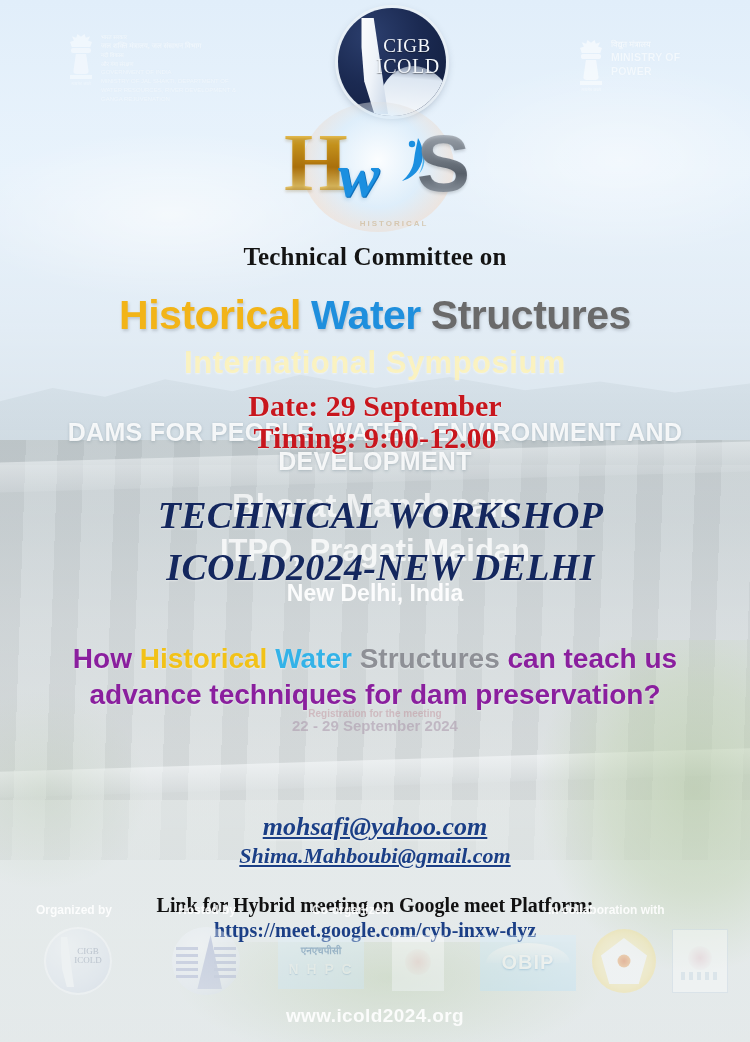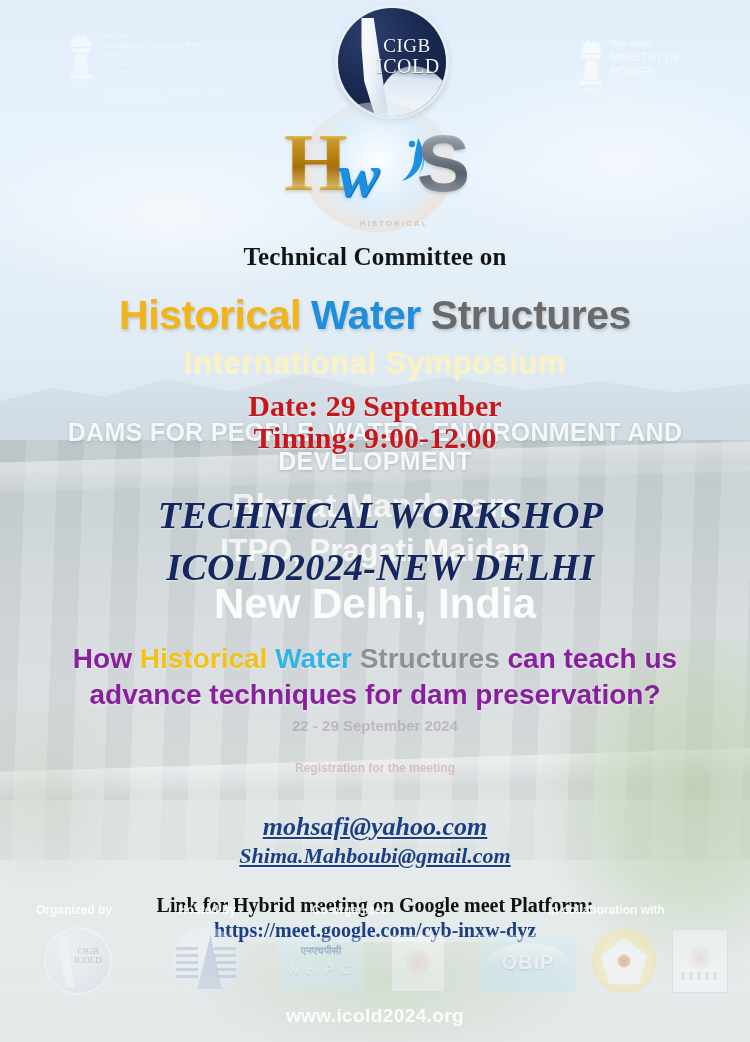--- a/index.html
+++ b/index.html
@@ -101,27 +101,27 @@
     top: 418px; font-size: 25px; font-weight: bold; letter-spacing: 0.3px;
     color: rgba(255,255,255,0.86); text-shadow: 0 1px 3px rgba(120,140,150,0.45);
   }
   .ghost-venue1 {
     top: 487px; font-size: 33px; font-weight: bold; color: rgba(255,255,255,0.72);
   }
   .ghost-venue2 {
     top: 533px; font-size: 31px; font-weight: bold; color: rgba(255,255,255,0.78);
   }
   .ghost-venue3 {
-    top: 580px; font-size: 42px; font-weight: bold; color: rgba(255,255,255,0.92);
+    top: 580px; font-size: 23px; font-weight: bold; color: rgba(255,255,255,0.92);
   }
   .ghost-dates {
     top: 717px; font-size: 15px; font-weight: bold; color: rgba(170,150,170,0.55);
   }
   .ghost-reg {
-    top: 761px; font-size: 12px; font-weight: bold; color: rgba(190,140,150,0.45);
+    top: 708px; font-size: 10px; font-weight: bold; color: rgba(190,140,150,0.45);
   }
   .ghost-bulletin {
     top: 798px; font-size: 29px; font-weight: bold; letter-spacing: 1px;
     color: rgba(255,255,255,0.72);
   }
   .ghost-website {
     top: 1005px; font-size: 19px; font-weight: bold; letter-spacing: 0.4px;
     color: rgba(255,255,255,0.88);
   }
 

